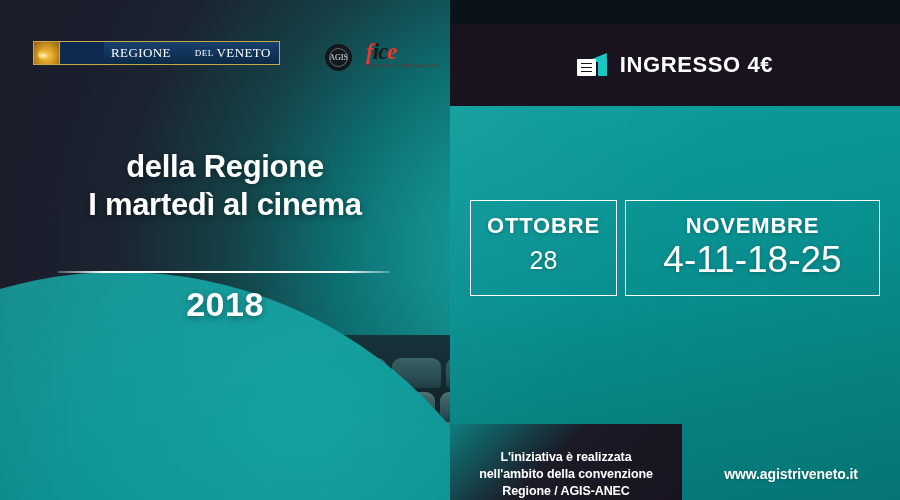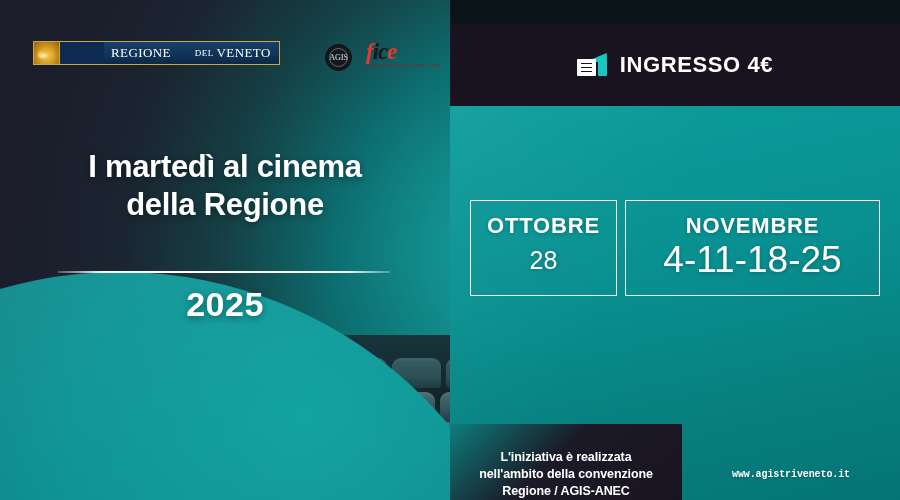--- a/index.html
+++ b/index.html
@@ -213,23 +213,22 @@
   }
   .note-text{
     color:#ffffff; font-size:12.5px; font-weight:bold; line-height:17px;
     text-align:center; letter-spacing:-0.1px;
   }
   .site{
     position:absolute; left:232px; top:400px; width:218px; height:100px;
     display:flex; align-items:center; justify-content:center;
   }
   .site-text{
-    color:#ffffff; font-size:10px; font-weight:bold; letter-spacing:-0.1px;
+    color:#ffffff; font-size:14px; font-weight:bold; letter-spacing:-0.1px;
     text-shadow:0 1px 3px rgba(0,0,0,0.22);
-    font-family:Liberation Mono, monospace;
   }
 </style>
 </head>
 <body>
 
 <div class="poster">
 
   <div class="left-panel">
     <div class="left-grain"></div>
 
@@ -296,26 +295,26 @@
 
       <div class="fice-logo">
         <div class="fice-mark">
           <span>f</span><span class="dark">i</span><span class="dark">c</span><span>e</span>
         </div>
         <div class="fice-sub">FEDERAZIONE ITALIANA CINEMA D'ESSAI</div>
       </div>
     </div>
 
     <div class="headline">
+      <div>della Regione</div>
       <div>I martedì al cinema</div>
-      <div>della Regione</div>
     </div>
 
     <div class="rule"></div>
-    <div class="year">2025</div>
+    <div class="year">2018</div>
   </div>
 
   <div class="right-panel">
     <div class="right-sheen"></div>
 
     <div class="ingresso-band">
       <div class="ticket-icon">
         <span class="ticket-back"></span>
         <span class="ticket-right"></span>
         <span class="ticket-front">

